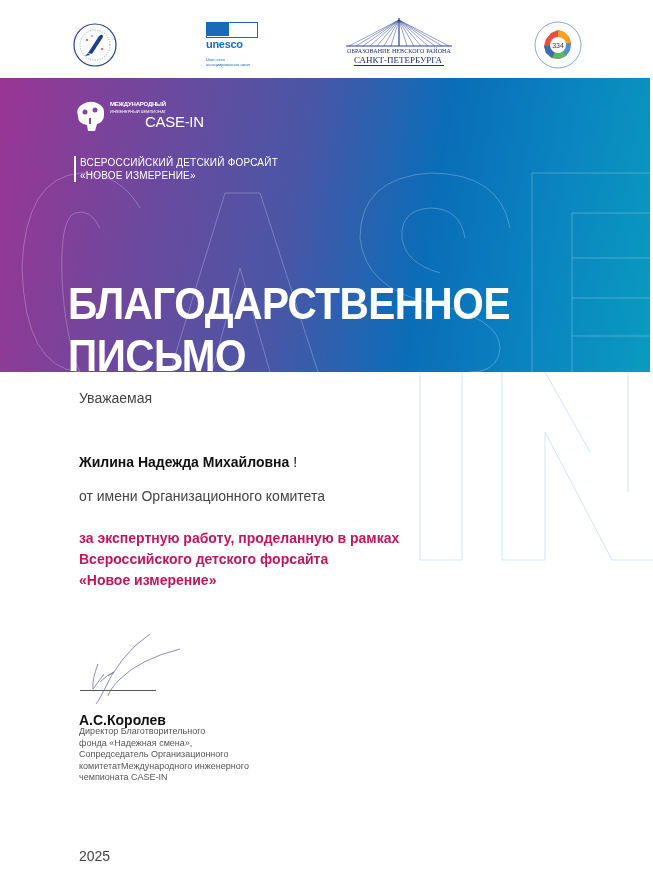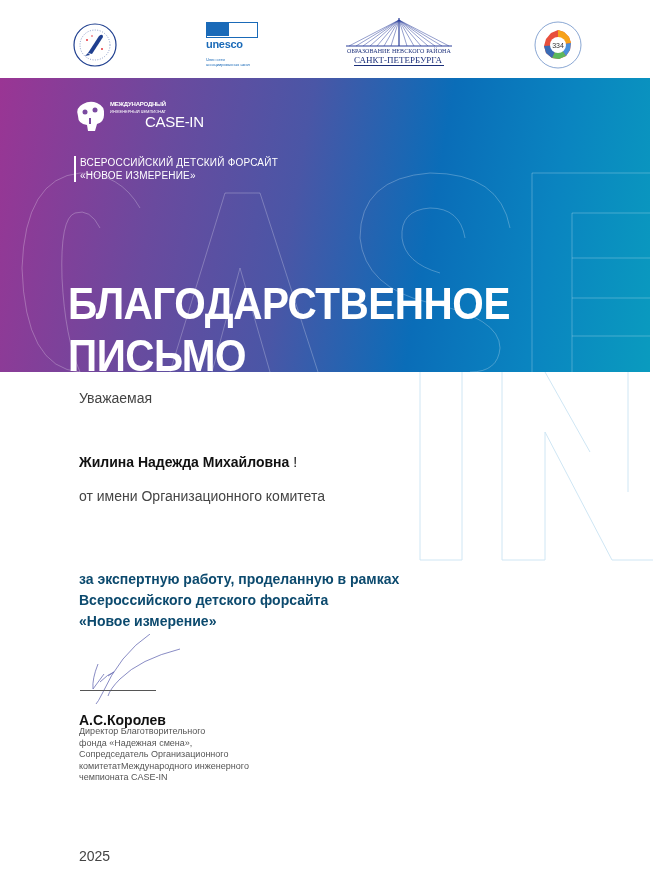--- a/index.html
+++ b/index.html
@@ -38,21 +38,21 @@
 
   
   .in-outline { position:absolute; left:0; top:372px; width:653px; height:200px; pointer-events:none; }
 
   
   .greeting { position:absolute; left:79px; top:390px; font-size:14px; color:#444; }
   .recipient { position:absolute; left:79px; top:410px; font-size:14px; font-weight:bold; color:#111;margin-top:44px; }
   .recipient .excl { font-weight:normal; }
 
   .p1 { position:absolute; left:79px; top:487px; font-size:14px; line-height:19px; color:#444; }
-  .p2 { position:absolute; left:79px; top:528px; font-size:14px; line-height:21px; font-weight:bold; color:#0c4a6e;margin-top:41px; }
+  .p2 { position:absolute; left:79px; top:528px; font-size:14px; line-height:21px; font-weight:bold; color:#be185d; }
 
   .signature { position:absolute; left:80px; top:634px; width:110px; height:70px; }
   .sig-line { position:absolute; left:80px; top:690px; width:76px; height:1px; background:#555; }
 
   .signer-name { position:absolute; left:79px; top:712px; font-size:14px; font-weight:bold; color:#111; }
   .signer-role { position:absolute; left:79px; top:726px; font-size:9px; line-height:11.5px; color:#555; width:220px; }
 
   .year { position:absolute; left:79px; top:848px; font-size:14px; color:#444; }
 </style>
 </head>

